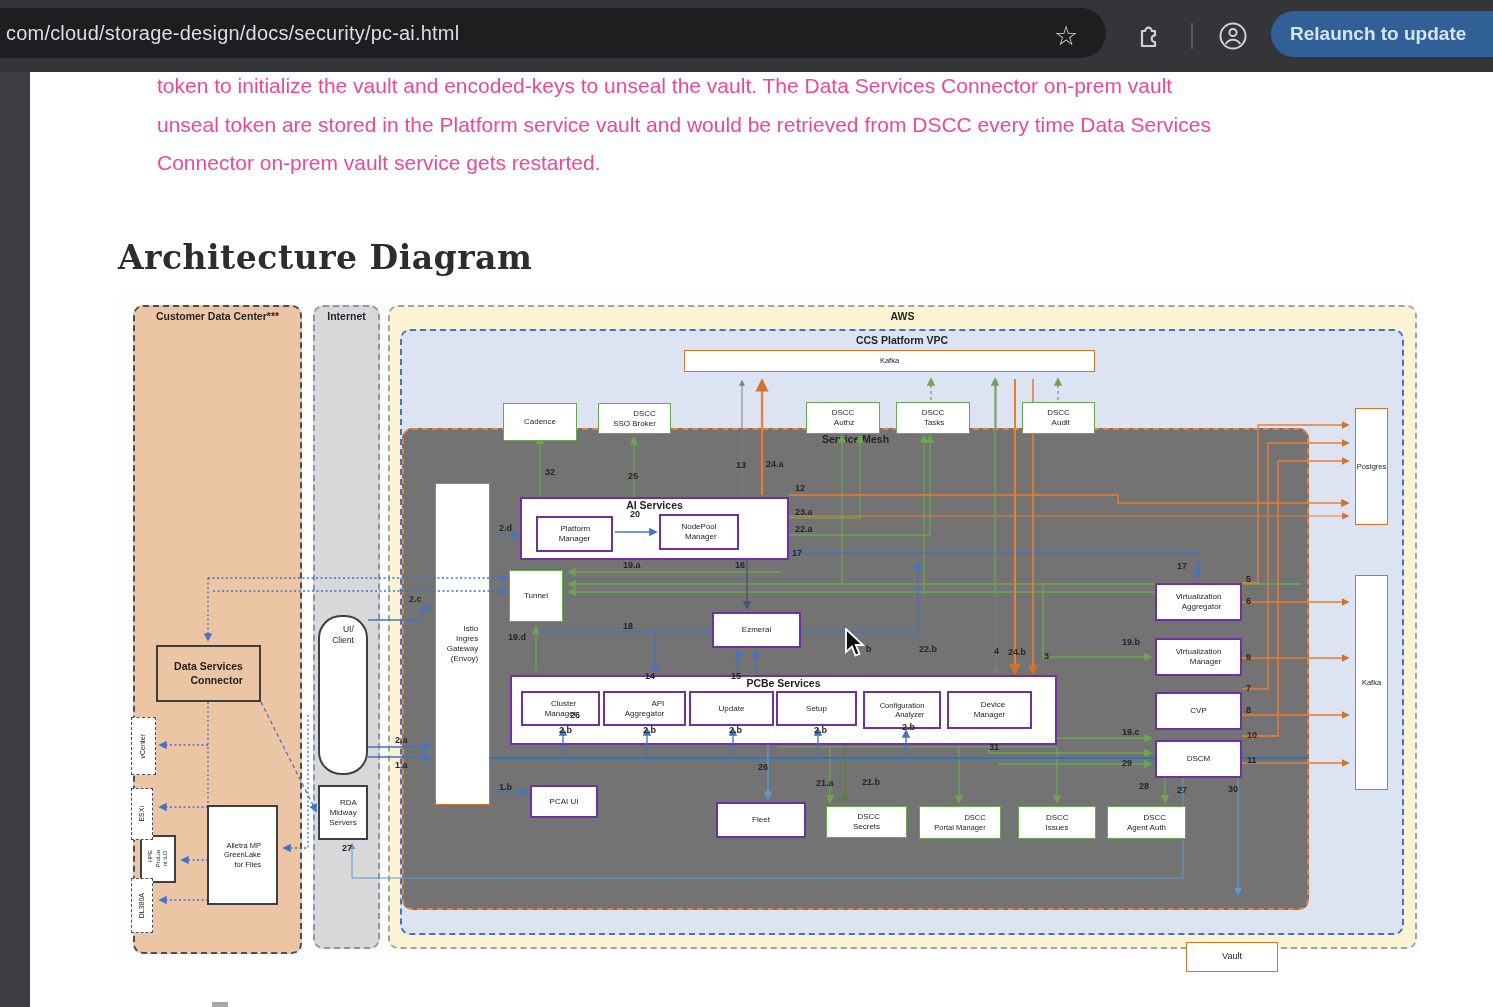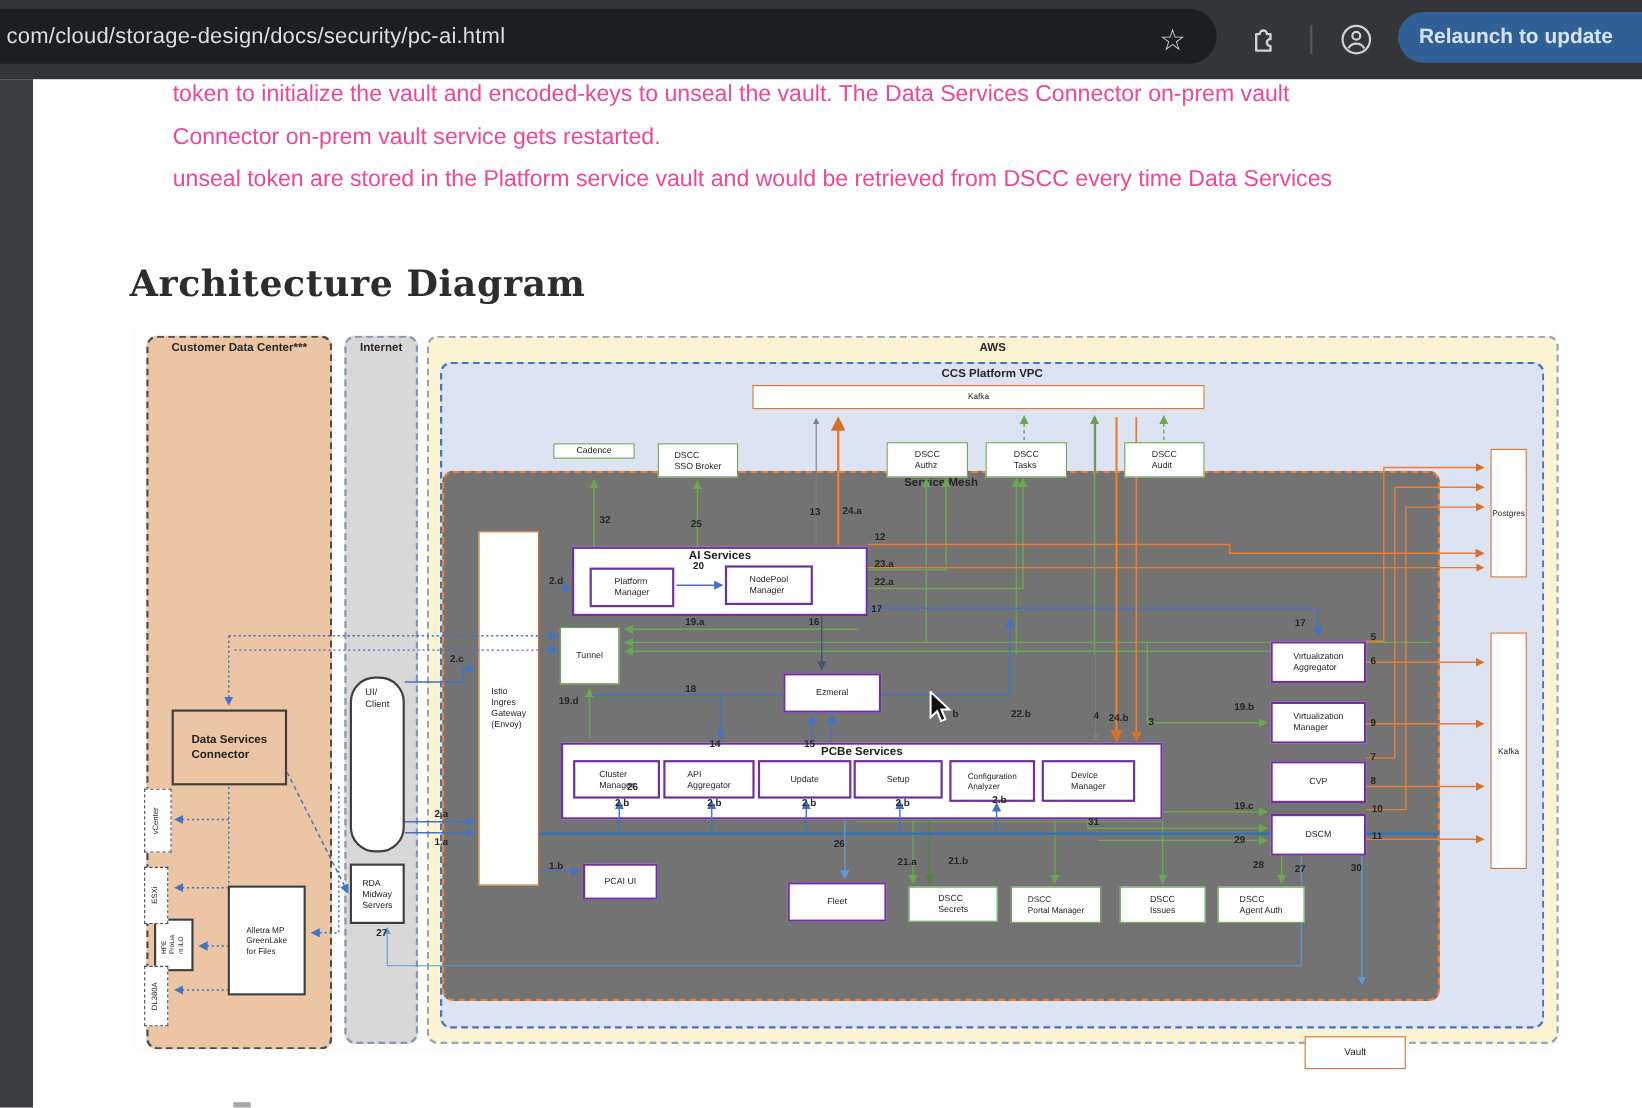--- a/index.html
+++ b/index.html
@@ -24,21 +24,21 @@
   #h-arch{position:absolute;left:118px;top:216px;color:#2d2d2d;font-family:"DejaVu Serif",serif;
           font-weight:bold;font-size:33px;letter-spacing:.5px;}
   #fragment{position:absolute;left:212px;top:1002px;width:16px;height:5px;background:#a7a7a7;}
   
   #dgm{position:absolute;left:118px;top:295px;width:1296px;height:662px;background:#fdfdfd;}
   #dgm svg{position:absolute;left:0;top:0;}
   .region{position:absolute;border-radius:10px;}
   .rlabel{position:absolute;top:3px;left:0;right:0;text-align:center;font-weight:bold;
           font-size:10.5px;color:#262626;white-space:nowrap;}
   .node{position:absolute;background:#fff;display:flex;align-items:center;justify-content:center;
-        text-align:left;font-size:8px;line-height:1.25;color:#1f1f1f;white-space:pre-line;box-sizing:border-box;}
+        text-align:right;font-size:8px;line-height:1.25;color:#1f1f1f;white-space:pre-line;box-sizing:border-box;}
   .g{border:1.5px solid #6aa84f;}
   .p{border:2.5px solid #7030a0;}
   .pc{border:2.5px solid #7030a0;align-items:flex-start;font-weight:bold;font-size:10.5px;}
   .o{border:1.5px solid #d4722c;}
   .d{border:2px solid #3f3f3f;}
   .t{border:2px solid #3f3f3f;background:#ecc6a4;font-weight:bold;font-size:10.5px;}
   .dash{border:1.6px dashed #4f4f4f;}
   .vert .nlabel{writing-mode:vertical-rl;transform:rotate(180deg);}
   .ttop{align-items:flex-start;padding-top:7px;}
   .elabel{position:absolute;font-size:9px;font-weight:bold;color:#262626;white-space:nowrap;}
@@ -64,22 +64,22 @@
         <circle cx="15" cy="11.5" r="3.6"></circle>
       <path d="M7.8 23a8.2 8.2 0 0 1 14.4 0"></path>
     </svg>
   </div>
   <button id="relaunch">Relaunch to update</button>
 </div>
 <div id="leftstrip"></div>
 
 <div id="para">
   <div>token to initialize the vault and encoded-keys to unseal the vault. The Data Services Connector on-prem vault</div>
+  <div>unseal token are stored in the Platform service vault and would be retrieved from DSCC every time Data Services</div>
   <div>Connector on-prem vault service gets restarted.</div>
-  <div>unseal token are stored in the Platform service vault and would be retrieved from DSCC every time Data Services</div>
 </div>
 <h1 id="h-arch">Architecture Diagram</h1>
 
 <div id="dgm">
   <div id="layer-regions">
       <div class="region" style="left: 15px; top: 10px; width: 165px; height: 645px; background: rgb(236, 198, 164); border: 2px dashed rgb(77, 77, 77);">
         <span class="rlabel">Customer Data Center***</span>
       </div>
       <div class="region" style="left: 195px; top: 10px; width: 63px; height: 640px; background: rgb(216, 216, 216); border: 2px dashed rgb(132, 150, 176);">
         <span class="rlabel">Internet</span>
@@ -180,21 +180,21 @@
       <path d="M1124 420H1230" stroke-width="1.3" marker-end="url(#aO)"></path>
       <path d="M1124 468H1230" stroke-width="1.3" marker-end="url(#aO)"></path>
     </g>
     <path d="M624 200V86" fill="none" stroke="#7f7f7f" stroke-width="1" marker-end="url(#aGr)"></path>
     <path d="M878 84V378" fill="none" stroke="#7f7f7f" stroke-width="1" marker-end="url(#aGr)"></path>
   </svg>
   <div id="layer-nodes">
       <div class="node o" style="left: 566px; top: 55px; width: 411px; height: 22px; font-size: 7.5px;"><span class="nlabel">Kafka</span></div>
       <div class="node pc" style="left: 402px; top: 202px; width: 269px; height: 63px;"><span class="nlabel">AI Services</span></div>
       <div class="node pc" style="left: 392px; top: 380px; width: 547px; height: 70px;"><span class="nlabel">PCBe Services</span></div>
-      <div class="node g" style="left: 385px; top: 108px; width: 74px; height: 14px;"><span class="nlabel">Cadence</span></div>
+      <div class="node g" style="left: 385px; top: 108px; width: 74px; height: 38px;"><span class="nlabel">Cadence</span></div>
       <div class="node g" style="left: 480px; top: 108px; width: 73px; height: 31px;"><span class="nlabel">DSCC
 SSO Broker</span></div>
       <div class="node g" style="left: 688px; top: 107px; width: 74px; height: 32px;"><span class="nlabel">DSCC
 Authz</span></div>
       <div class="node g" style="left: 778px; top: 107px; width: 74px; height: 32px;"><span class="nlabel">DSCC
 Tasks</span></div>
       <div class="node g" style="left: 904px; top: 107px; width: 73px; height: 32px;"><span class="nlabel">DSCC
 Audit</span></div>
       <div class="node g" style="left: 391px; top: 275px; width: 54px; height: 52px;"><span class="nlabel">Tunnel</span></div>
       <div class="node p" style="left: 418px; top: 221px; width: 77px; height: 36px;"><span class="nlabel">Platform
@@ -228,21 +228,21 @@
 Manager</span></div>
       <div class="node p" style="left: 1037px; top: 397px; width: 87px; height: 38px;"><span class="nlabel">CVP</span></div>
       <div class="node p" style="left: 1037px; top: 445px; width: 87px; height: 38px;"><span class="nlabel">DSCM</span></div>
       <div class="node o" style="left: 317px; top: 188px; width: 55px; height: 322px;"><span class="nlabel">Istio
 Ingres
 Gateway
 (Envoy)</span></div>
       <div class="node o" style="left: 1237px; top: 113px; width: 33px; height: 117px; font-size: 7.5px;"><span class="nlabel">Postgres</span></div>
       <div class="node o" style="left: 1237px; top: 280px; width: 33px; height: 215px; font-size: 7.5px;"><span class="nlabel">Kafka</span></div>
       <div class="node o" style="left: 1068px; top: 603px; width: 92px; height: 30px; font-size: 9px; margin-top: 44px;"><span class="nlabel">Vault</span></div>
-      <div class="node t" style="left: 38px; top: 350px; width: 105px; height: 69px;"><span class="nlabel">Data Services
+      <div class="node t" style="left: 38px; top: 350px; width: 105px; height: 57px;"><span class="nlabel">Data Services
 Connector</span></div>
       <div class="node d ttop" style="left: 200px; top: 320px; width: 50px; height: 160px; font-size: 8.5px; border-radius: 23px;"><span class="nlabel">UI/
 Client</span></div>
       <div class="node d" style="left: 200px; top: 490px; width: 50px; height: 55px;"><span class="nlabel">RDA
 Midway
 Servers</span></div>
       <div class="node d" style="left: 89px; top: 510px; width: 71px; height: 100px; font-size: 7.5px;"><span class="nlabel">Alletra MP
 GreenLake
 for Files</span></div>
       <div class="node d vert" style="left: 22px; top: 540px; width: 36px; height: 48px; font-size: 6px;"><span class="nlabel">HPE

